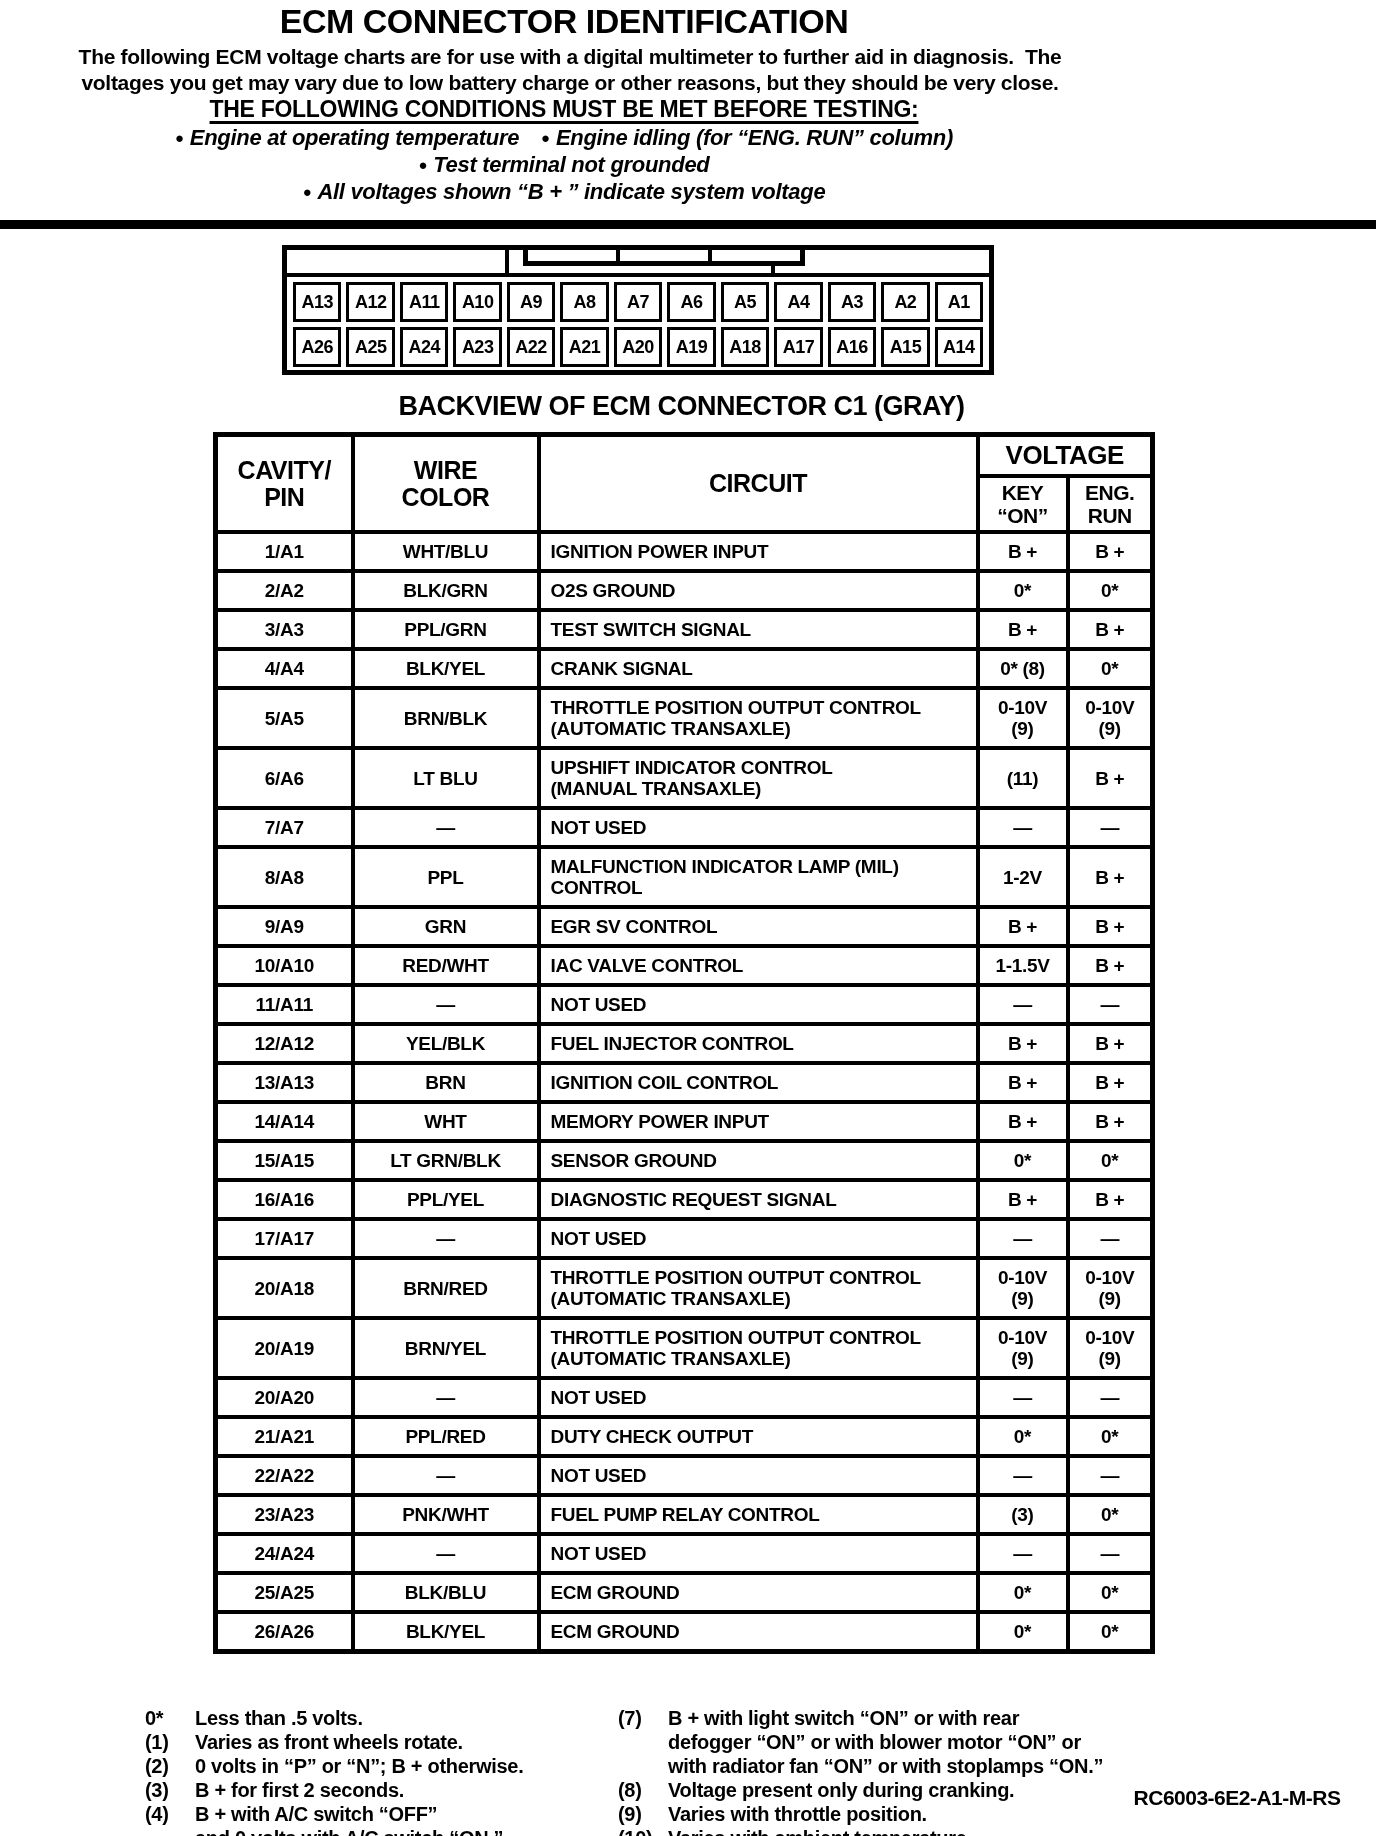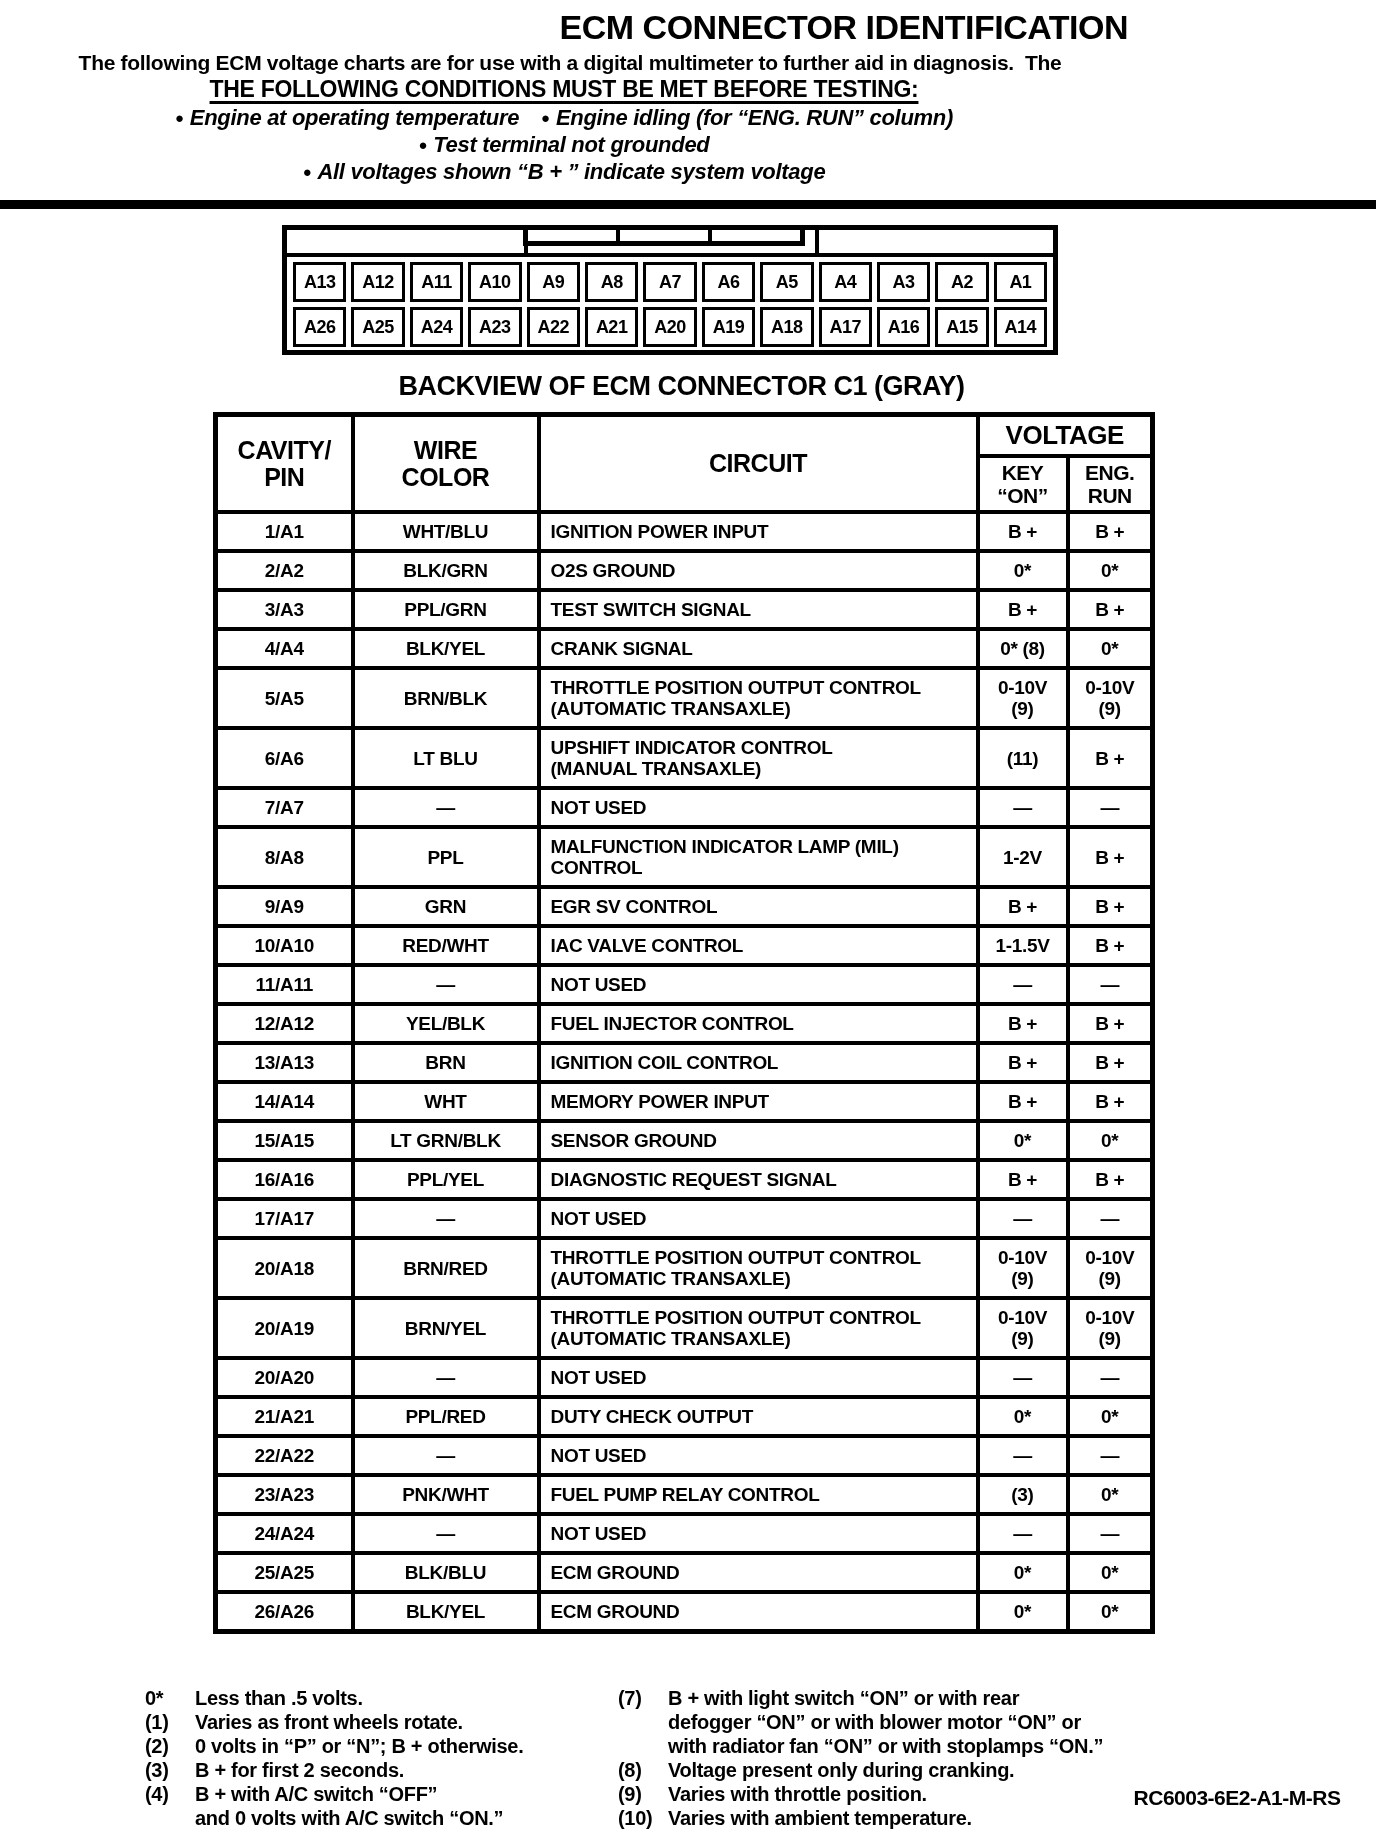--- a/index.html
+++ b/index.html
@@ -6,31 +6,31 @@
   html,body { background:#fff; }
   body {
     font-family: "Liberation Sans", sans-serif;
     font-weight: 700;
     color: #000;
     width: 1376px;
   }
   .page { position: relative; width: 1376px; height: 1836px; background: #fff; overflow: hidden; }
 
   
-  .doc-title { width: 1128px; text-align: right; font-size: 34px; letter-spacing: -0.5px; padding-top: 8px; }
+  .doc-title { width: 1128px; text-align: center; font-size: 34px; letter-spacing: -0.5px; padding-top: 2px; }
   .intro { width: 1140px; text-align: center; font-size: 21px; line-height: 26px; letter-spacing: -0.3px; margin-top: 3px; }
   .cond-head { width: 1128px; text-align: center; font-size: 23px; letter-spacing: -0.3px; margin-top: 0; text-decoration: underline; text-underline-offset: 4px; text-decoration-thickness: 3px; }
   .cond-line { width: 1128px; text-align: center; font-size: 22px; line-height: 25px; letter-spacing: -0.3px; margin-top: 2px; font-style: italic; }
   .bullet { font-size: 15px; vertical-align: 2px; margin-right: 6px; }
   .bullet2 { margin-left: 22px; }
 
   .rule { width: 1376px; height: 9px; background: #000; margin-top: 16px; }
 
   
-  .connector { position: relative; margin: 16px 0 0 282px; width: 776px; border: 5px solid #000; background: #fff; }
+  .connector { position: relative; margin: 16px 0 0 282px; width: 712px; border: 5px solid #000; background: #fff; }
   .conn-top { display: flex; height: 27px; border-bottom: 4px solid #000; }
   .conn-sec-left  { width: 31%; }
   .conn-sec-mid   { width: 38.5%; border-left: 4px solid #000; border-right: 4px solid #000; }
   .conn-sec-right { width: 30.5%; }
   .conn-tab { position: absolute; top: -5px; left: 236px; width: 282px; height: 21px; border: 5px solid #000; background: #fff; display: flex; z-index: 2; }
   .conn-tab-seg { flex: 1; border-right: 4px solid #000; }
   .conn-tab-seg:last-child { border-right: none; }
   .pin-row { display: flex; gap: 5px; padding: 5px 6px 0 6px; }
   .pin-row.last { padding-bottom: 3px; }
   .pin-cell { flex: 1; border: 3px solid #000; text-align: center; font-size: 18px; letter-spacing: -0.5px; padding: 7px 0 6px; background: #fff; }
@@ -59,20 +59,21 @@
 </style>
 </head>
 <body>
 
 <div class="page">
 
   <div class="doc-title">ECM CONNECTOR IDENTIFICATION</div>
 
   <div class="intro">
     <div>The following ECM voltage charts are for use with a digital multimeter to further aid in diagnosis.&nbsp; The</div>
+    <div>voltages you get may vary due to low battery charge or other reasons, but they should be very close.</div>
   </div>
 
   <div class="cond-head">THE FOLLOWING CONDITIONS MUST BE MET BEFORE TESTING:</div>
 
   <div>
     <div class="cond-line">
       <span class="bullet">●</span><span>Engine at operating temperature</span><span class="bullet bullet2">●</span><span>Engine idling (for “ENG. RUN” column)</span>
     </div>
     <div class="cond-line">
       <span class="bullet">●</span><span>Test terminal not grounded</span>

